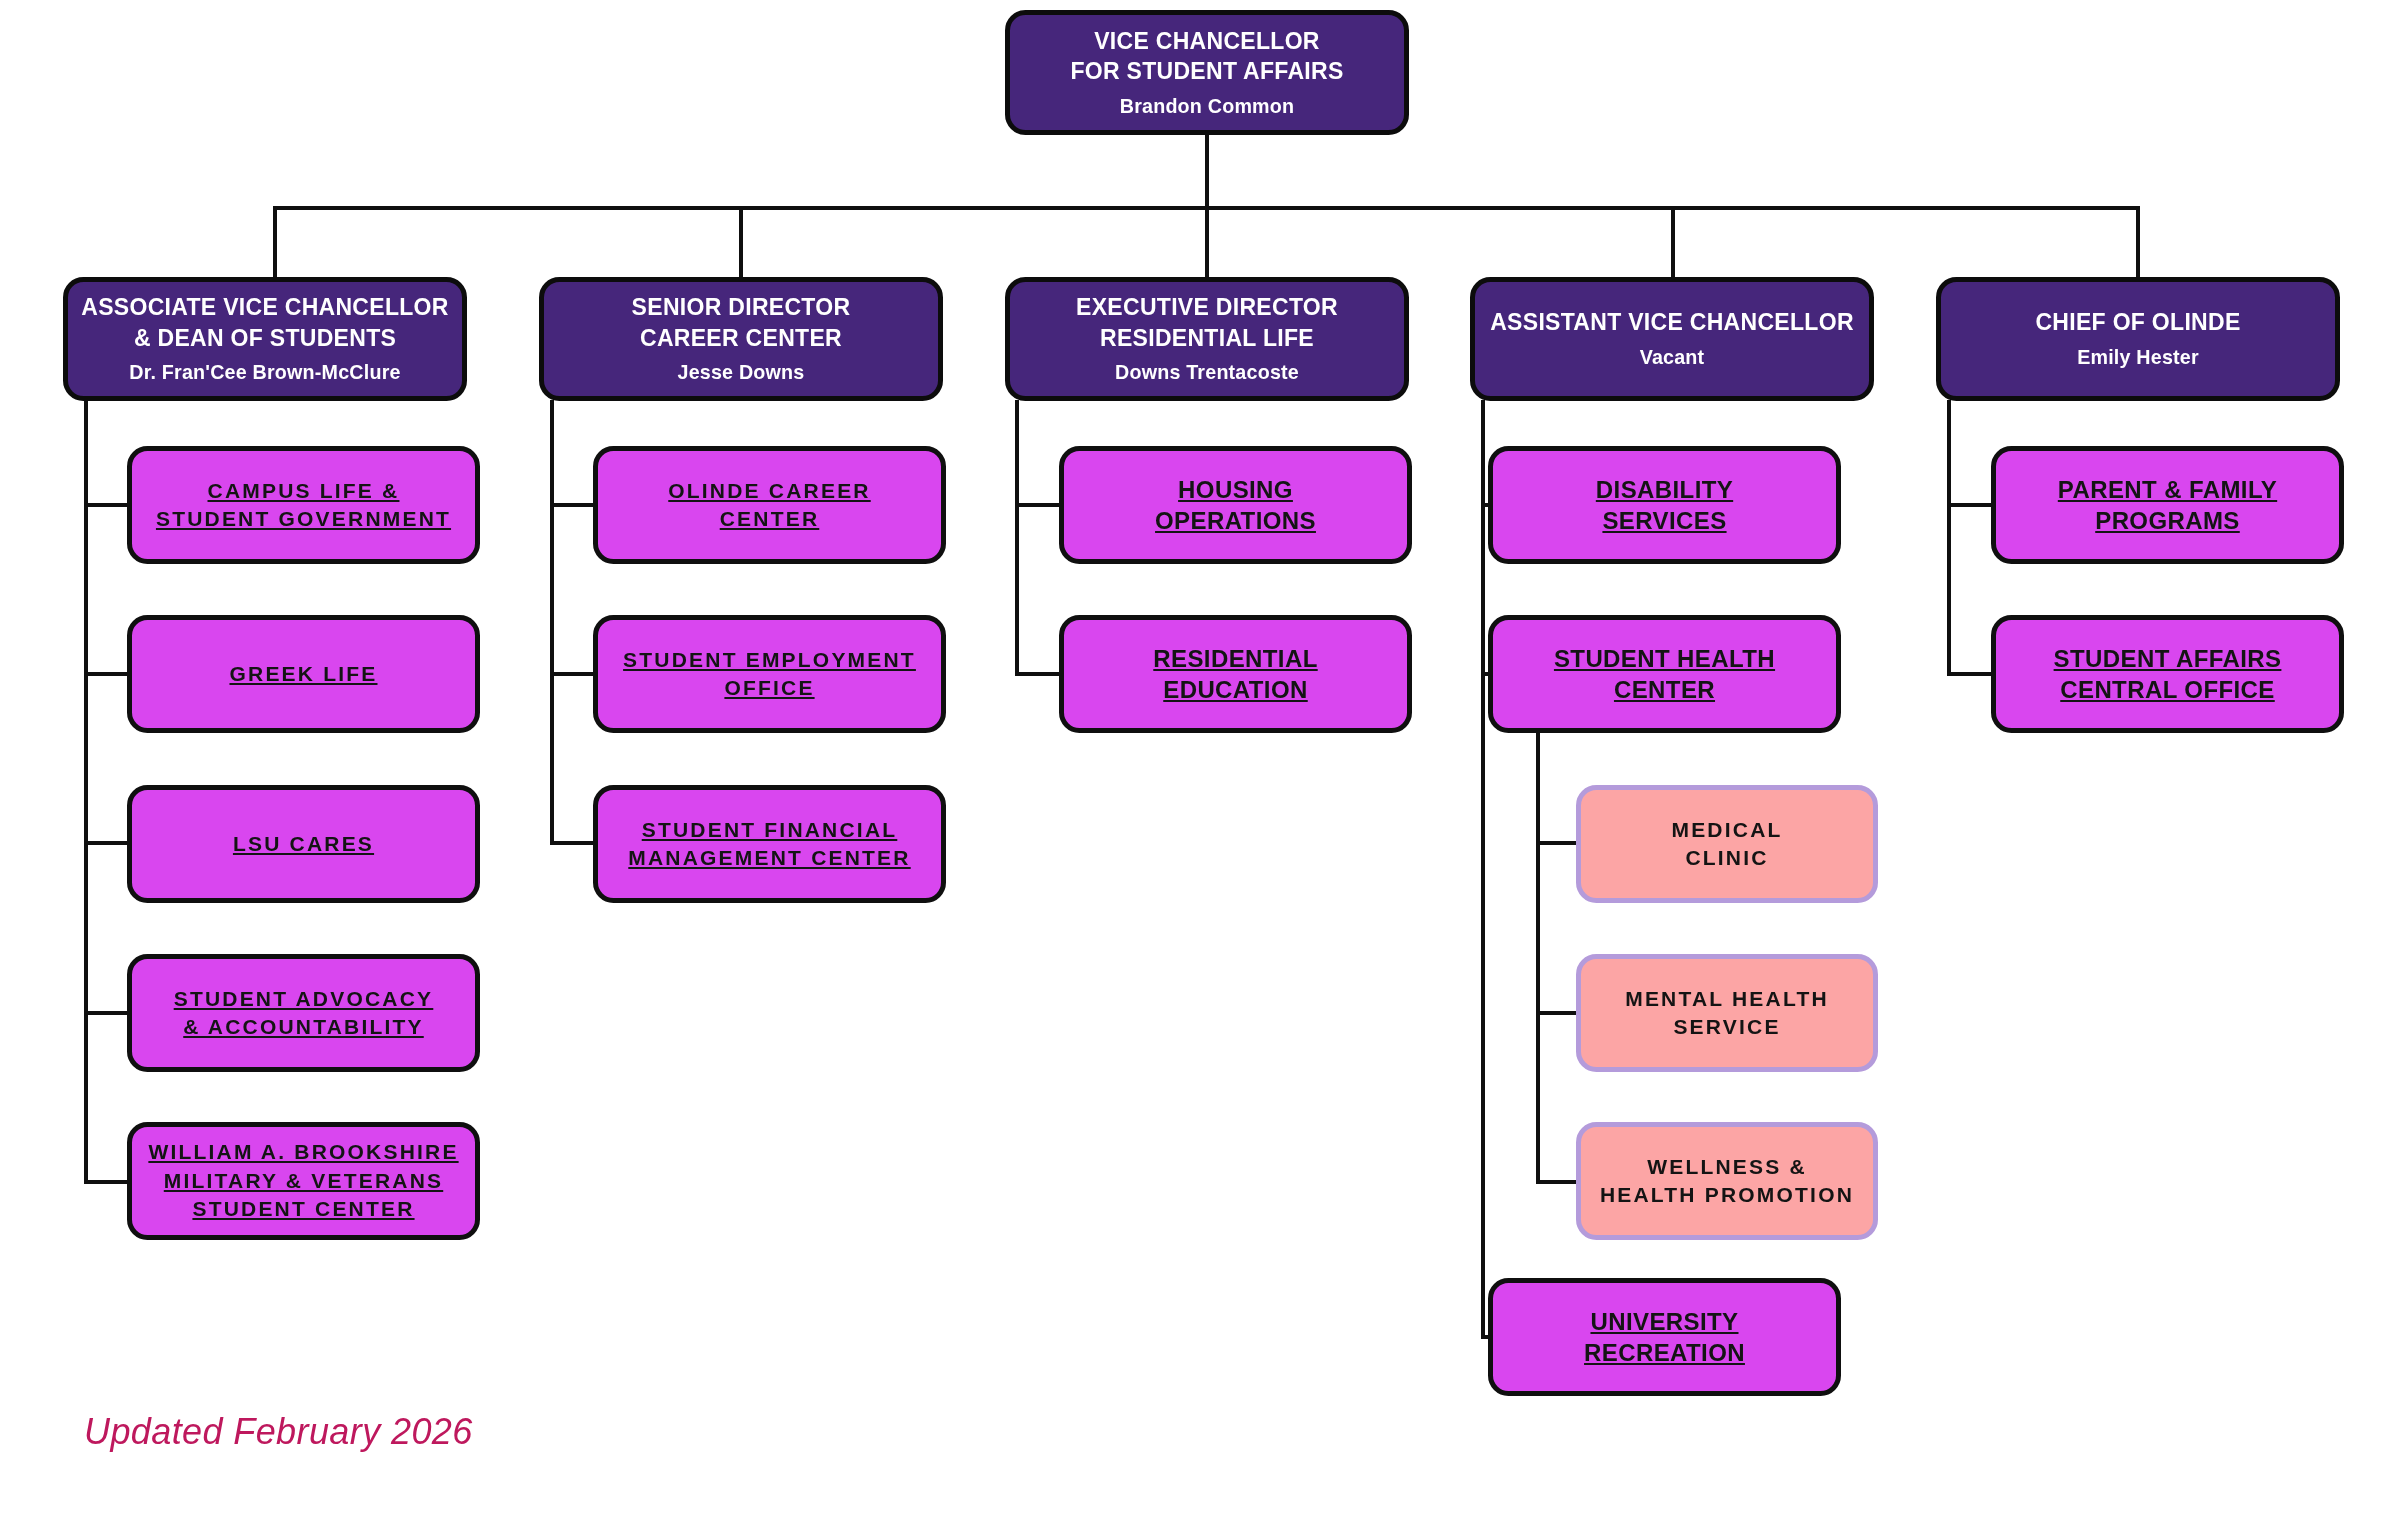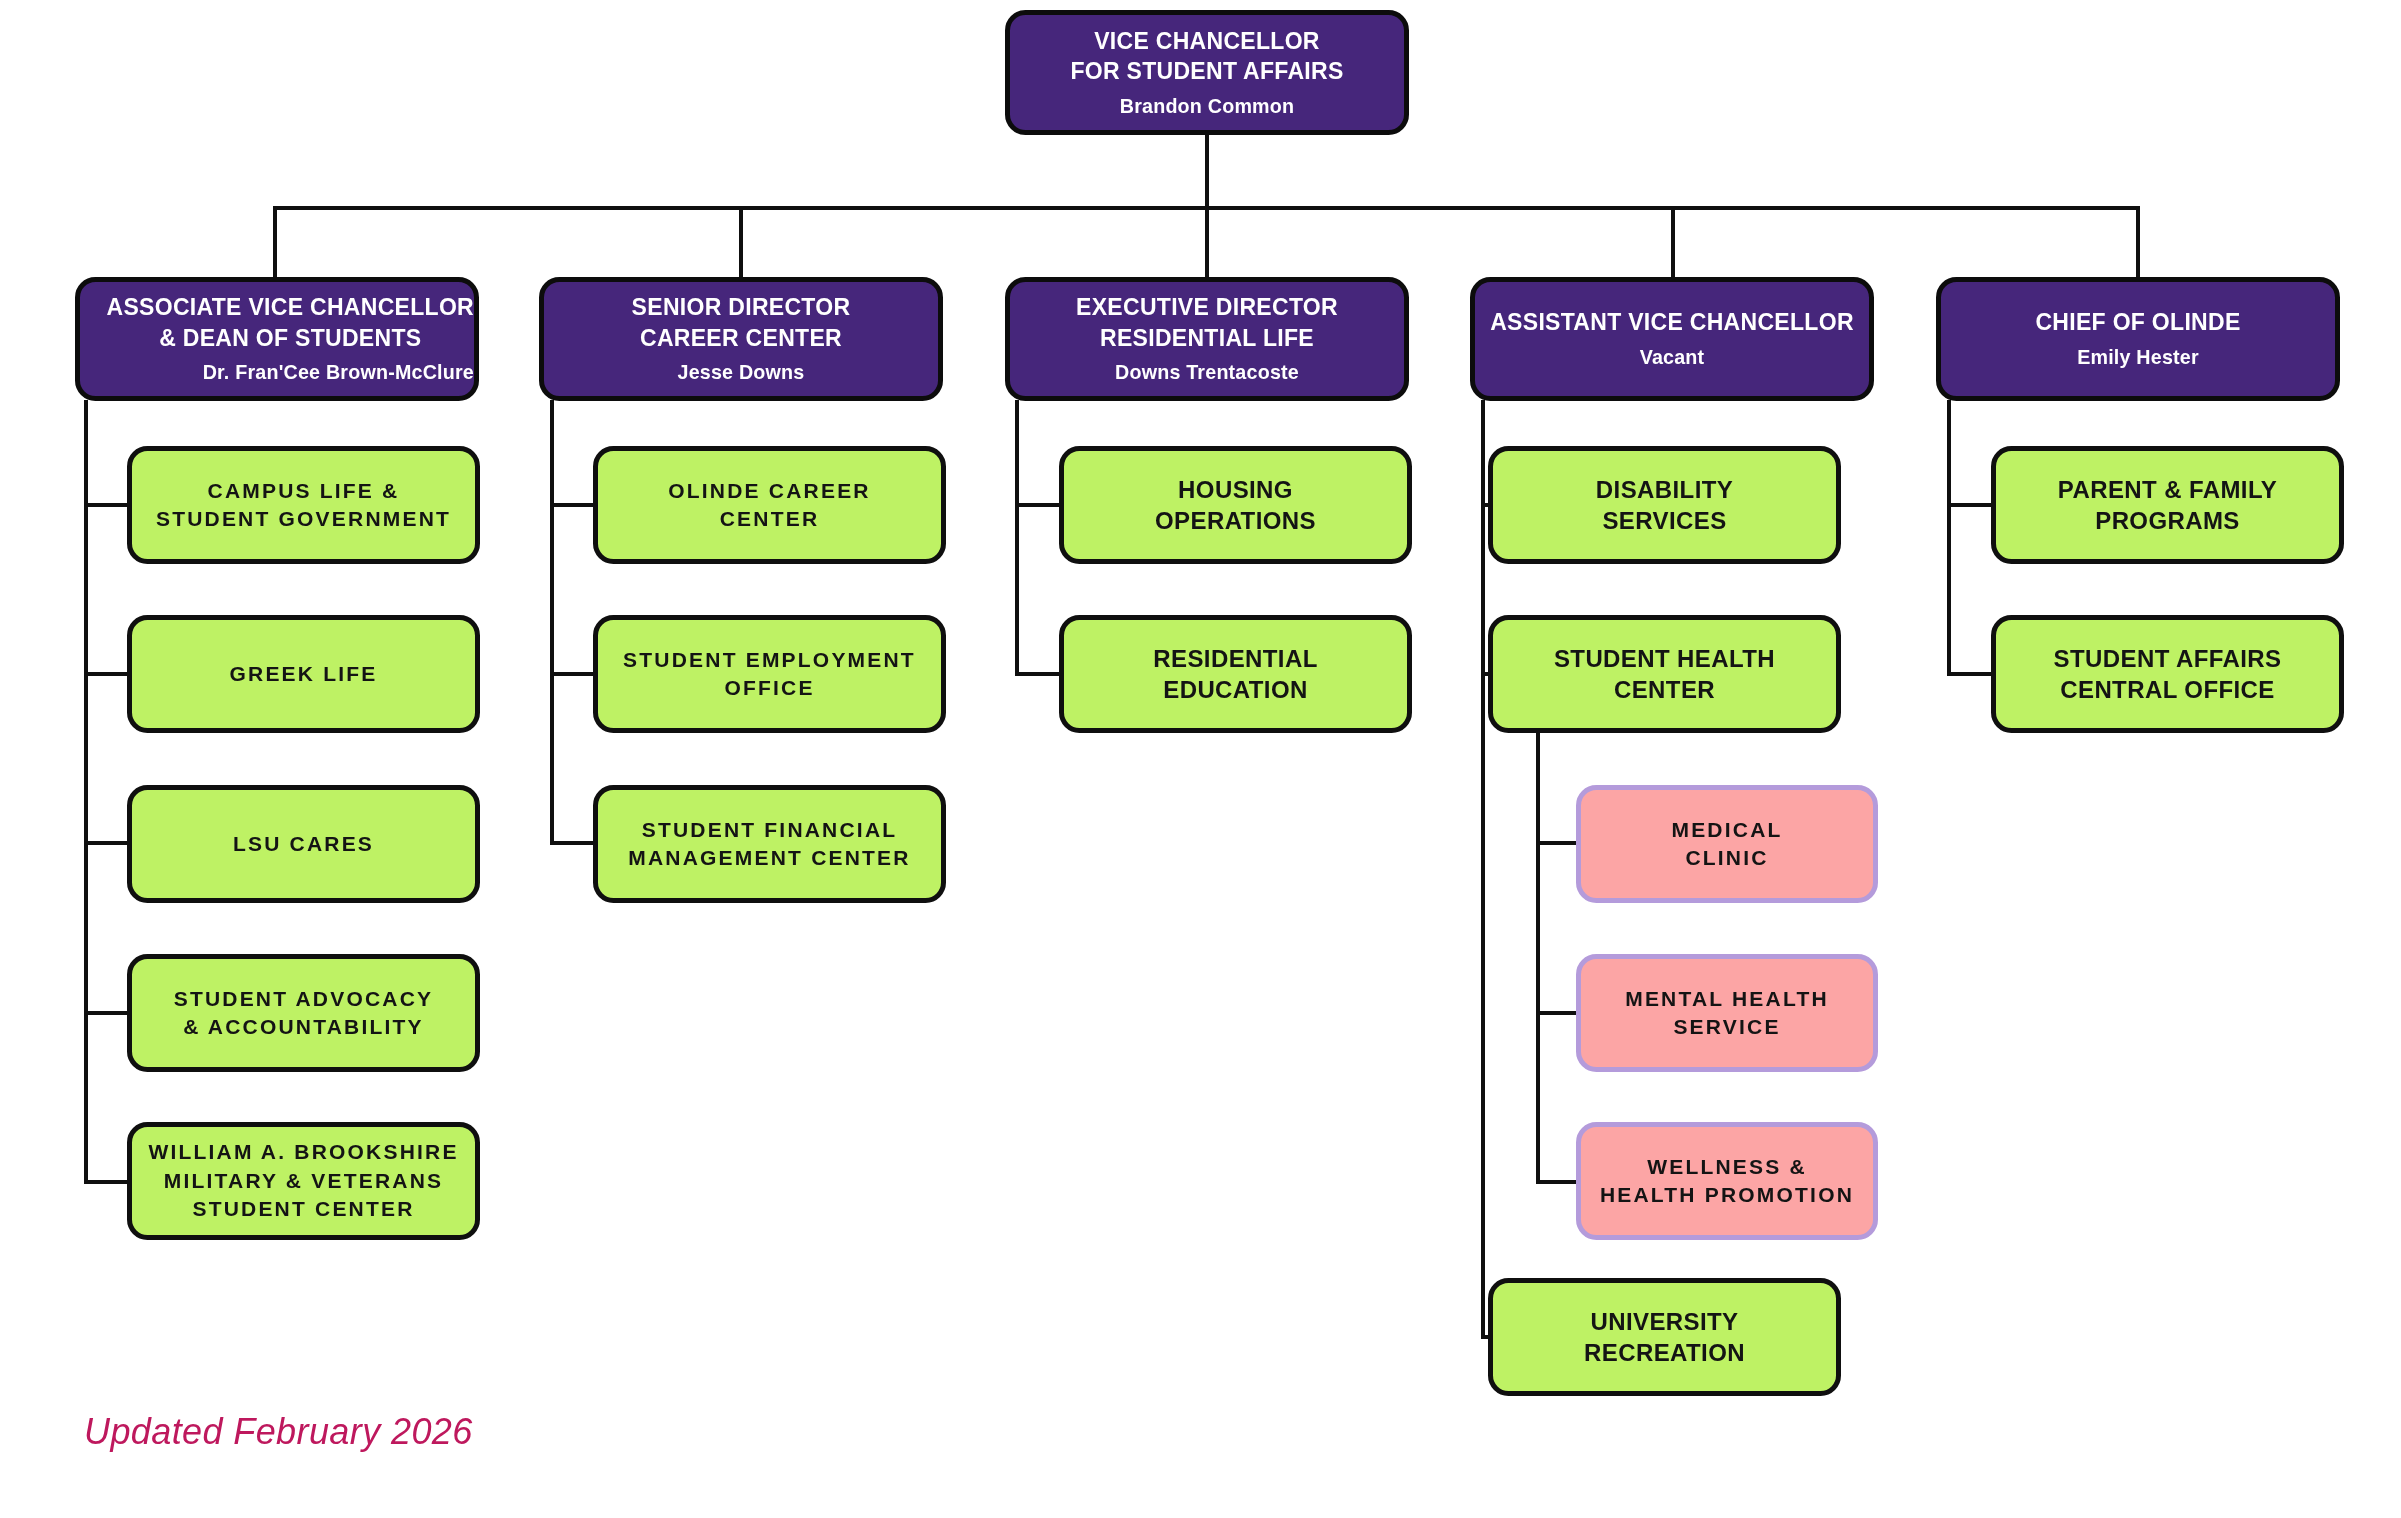--- a/index.html
+++ b/index.html
@@ -11,21 +11,21 @@
 
   .node{
     position:absolute;box-sizing:border-box;border-radius:20.4px;
     display:flex;flex-direction:column;align-items:center;justify-content:center;
     text-align:center;
   }
   .dark{
     background:#46267B;border:5.1px solid #0c0c0c;color:#ffffff;
   }
   .light{
-    background:#bef264;border:5.1px solid #0f0f0f;color:#141414;
+    background:#d946ef;border:5.1px solid #0f0f0f;color:#141414;text-decoration:underline;
   }
   .outline{
     background:#fca5a5;border:5.1px solid #B49BDB;color:#141414;
   }
   .title{
     white-space:pre-line;font-weight:700;font-size:23px;line-height:1.32;
     letter-spacing:0.3px;
   }
   .person{
     white-space:pre-line;font-weight:700;font-size:19.7px;line-height:1.3;
@@ -40,21 +40,21 @@
   }
   .line{position:absolute;background:#0f0f0f;}
   .footer{
     position:absolute;left:84px;top:1411px;
     font-style:italic;font-size:36px;color:#be185d;letter-spacing:0.4px;
   }
 
   
   .root-box{left:1005px;top:10.2px;width:404px;height:125px;}
   .head{top:277px;width:404px;height:124px;}
-  .h0{left:75px;align-items:flex-end;} .h1{left:539px;} .h2{left:1005px;} .h3{left:1470px;} .h4{left:1936px;}
+  .h0{left:63px;} .h1{left:539px;} .h2{left:1005px;} .h3{left:1470px;} .h4{left:1936px;}
   .child{width:353px;height:118px;}
   .c-col0{left:127px;} .c-col1{left:593px;} .c-col2{left:1059px;} .c-col3{left:1488px;} .c-col4{left:1991px;}
   .r0{top:446px;} .r1{top:615px;} .r2{top:785px;} .r3{top:954px;} .r4{top:1122px;} .r5{top:1278px;}
   .sub{left:1576px;width:302px;height:118px;}
 </style>
 </head>
 <body>
 
 <div class="canvas">
 

